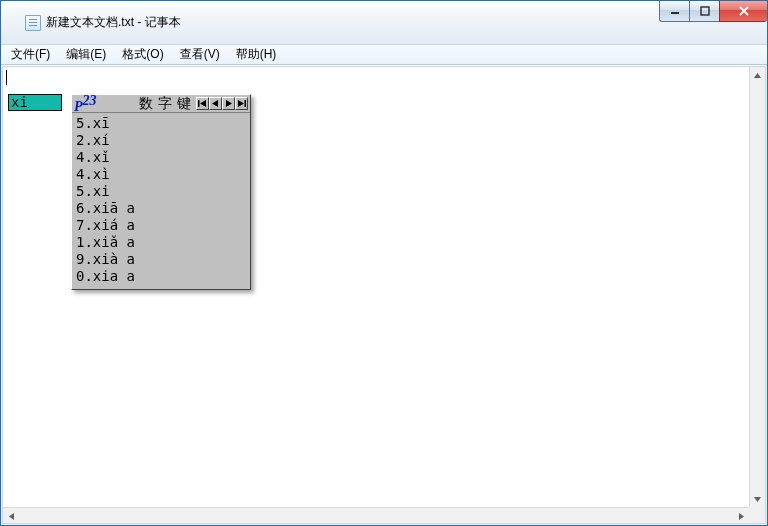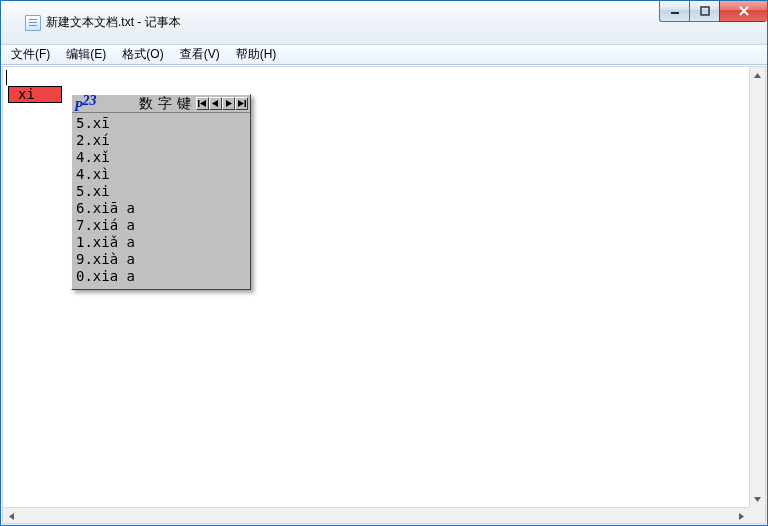--- a/index.html
+++ b/index.html
@@ -87,26 +87,26 @@
   .scroll-h {
     position:absolute; left:0; right:16px; bottom:0; height:16px;
     background:#f0f0f0; border-top:1px solid #dadada;
   }
   .scroll-h .arrow { width:16px; height:16px; display:flex; align-items:center; justify-content:center; position:absolute; top:0; }
   .scroll-h .arrow.left{left:0;} .scroll-h .arrow.right{right:0;}
   .scroll-corner { position:absolute; right:0; bottom:0; width:16px; height:16px; background:#f0f0f0; }
 
   
   .ime-composition {
-    position:absolute; left:5px; top:19px;
+    position:absolute; left:5px; top:27px;
     width:54px; height:17px;
-    background:#ef4444;
+    background:#14b8a6;
     border:1px solid #000;
     font-family:"SimSun",monospace; font-size:14px;
-    padding:0 9px;
+    padding:0 2px;
     line-height:15px;
   }
   .ime-candidate {
     position:absolute; left:68px; top:27px;
     width:180px;
     background:#c0c0c0;
     border-top:1px solid #fff; border-left:1px solid #fff;
     border-right:1px solid #404040; border-bottom:1px solid #404040;
     box-shadow:3px 3px 4px rgba(0,0,0,0.35);
     font-family:"SimSun","MS Song",monospace; font-size:14px;

